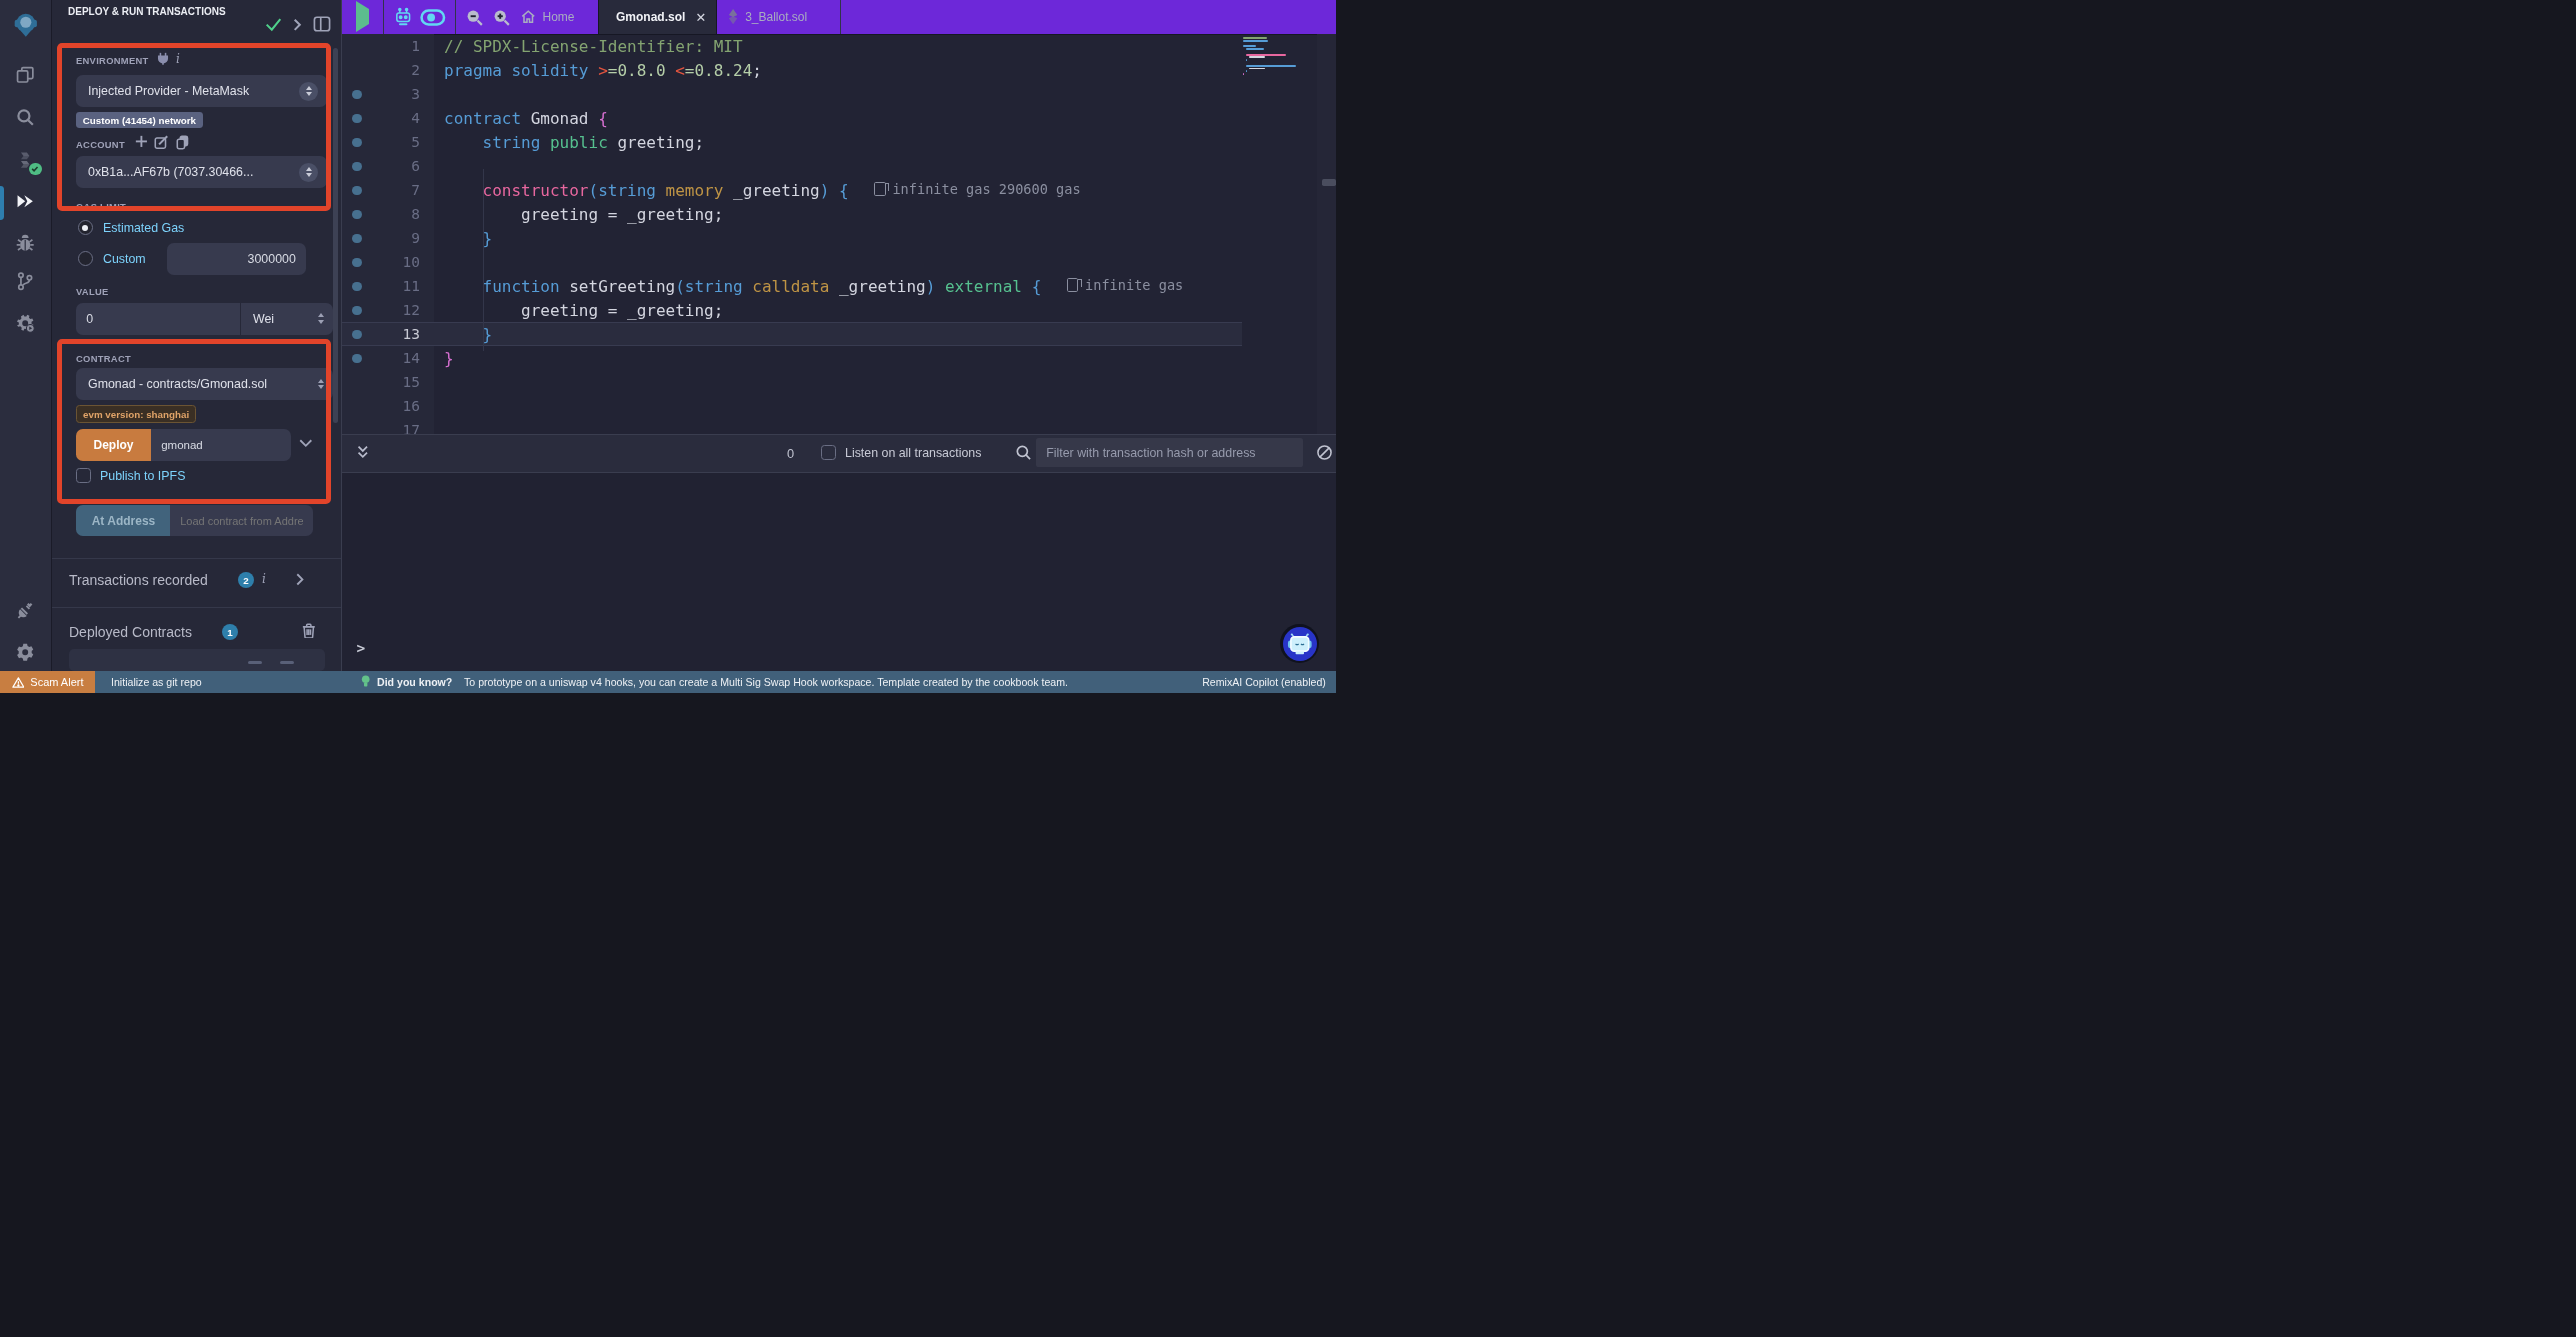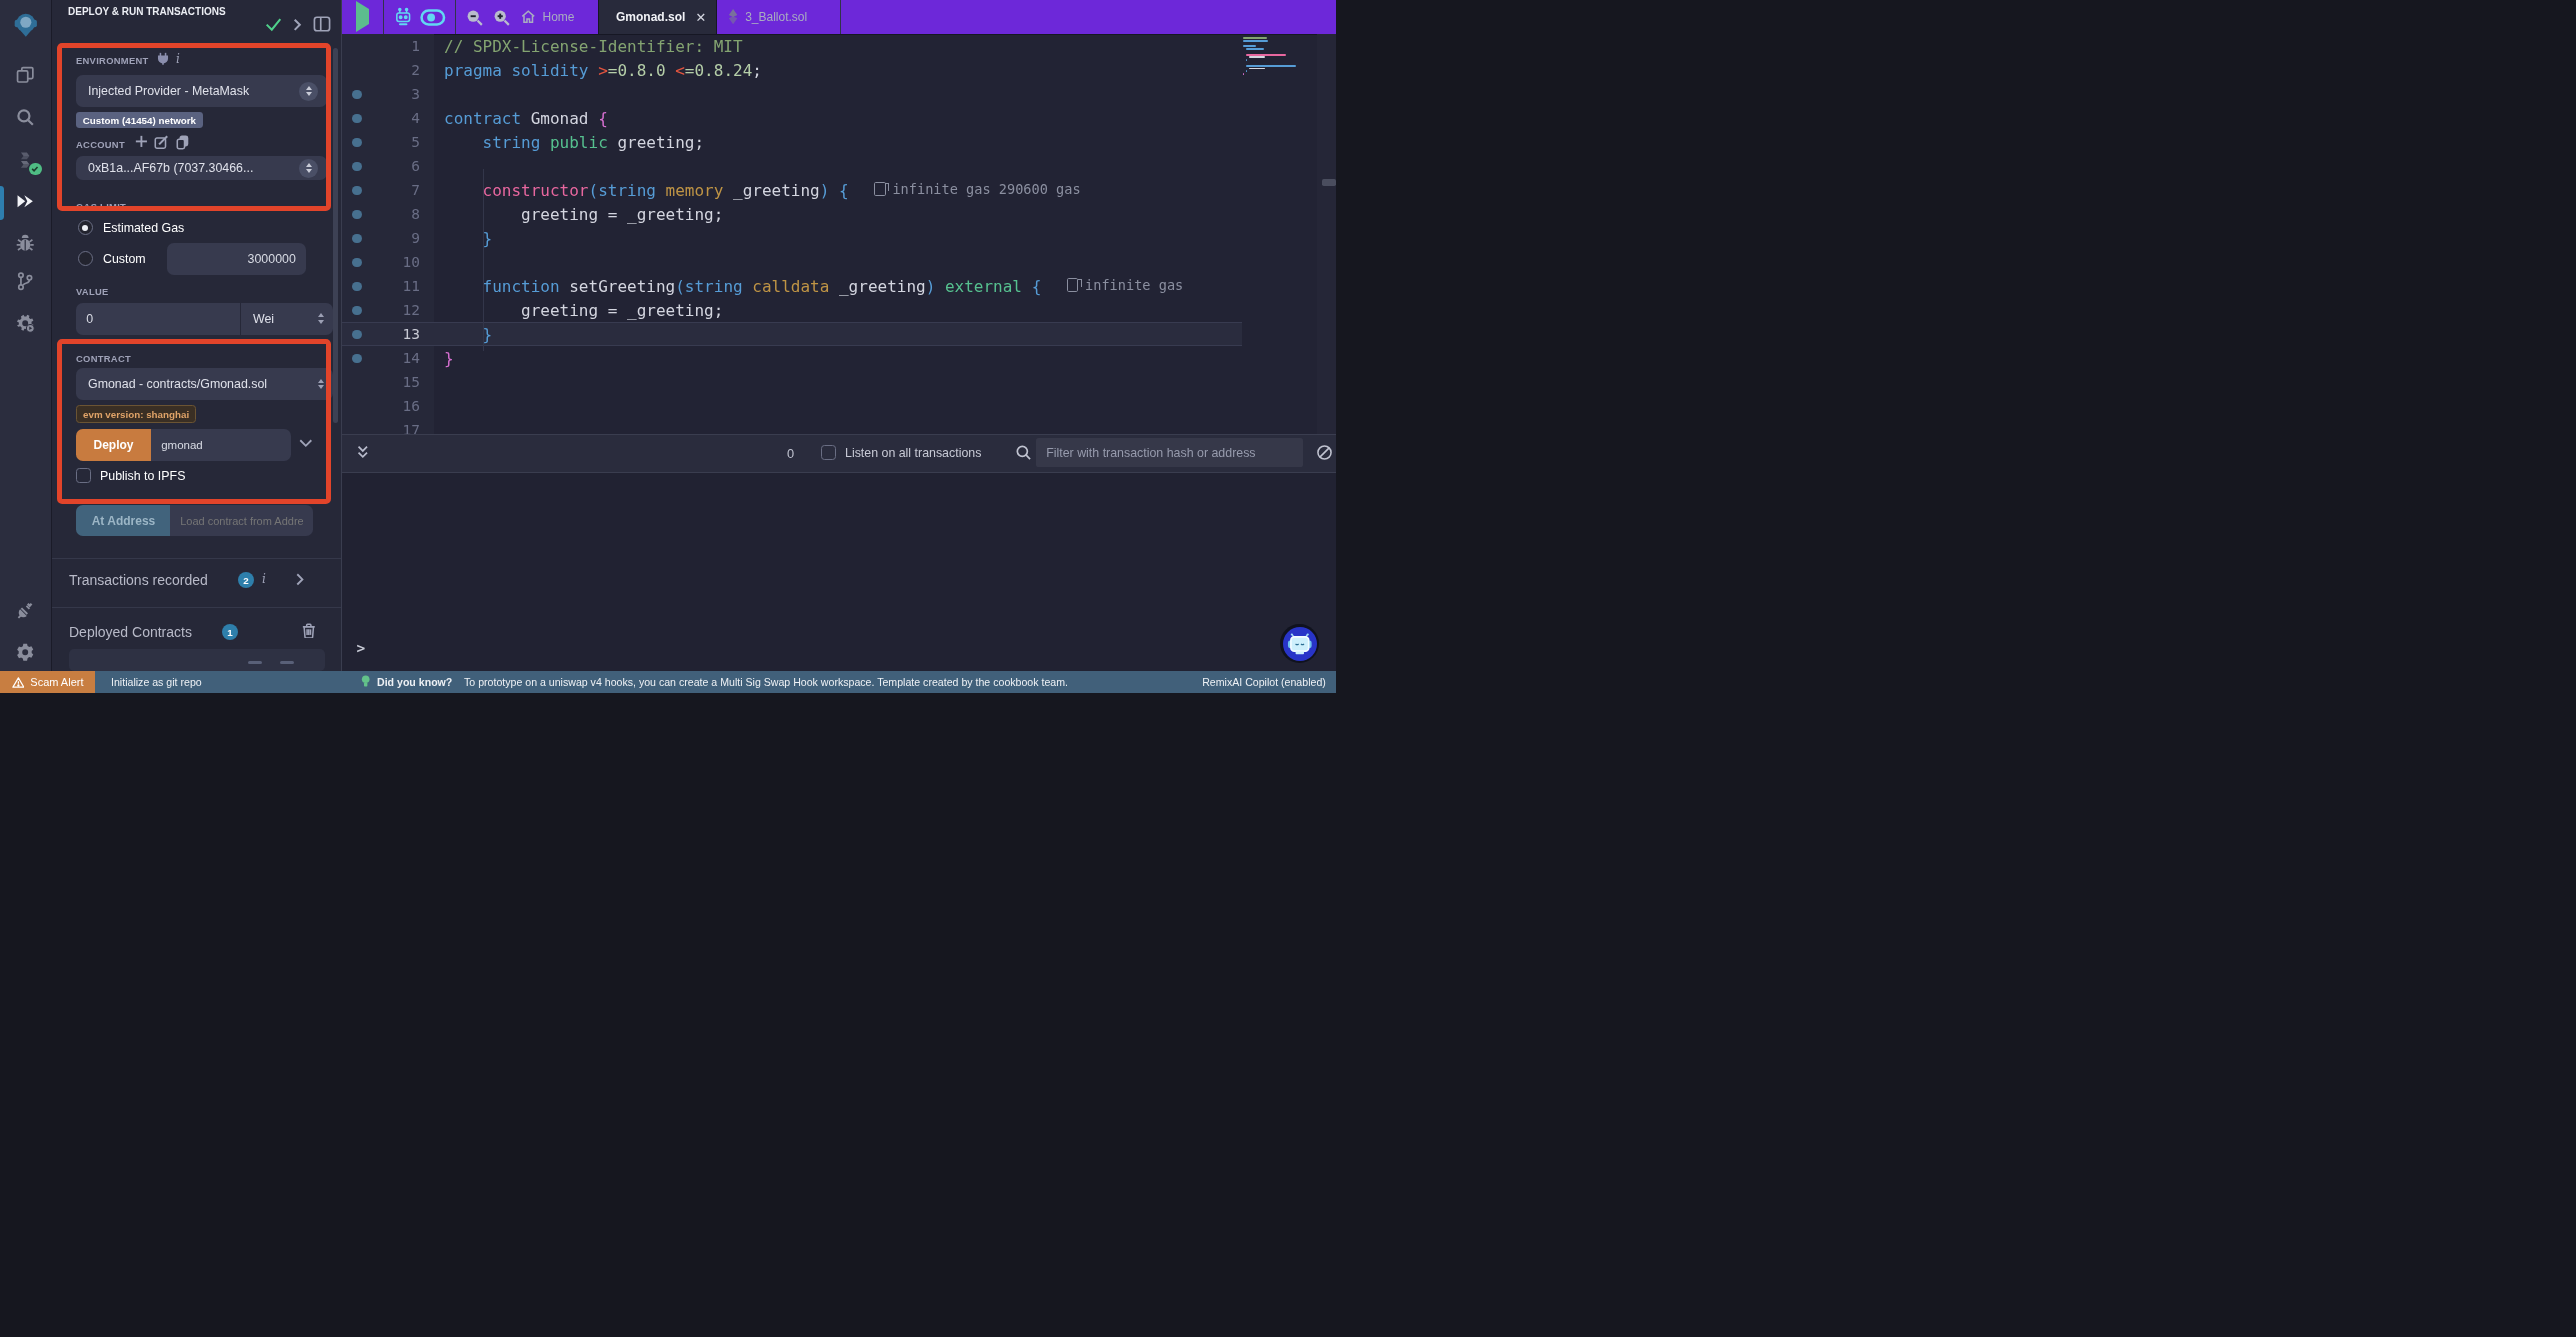--- a/index.html
+++ b/index.html
@@ -29,21 +29,21 @@
   .plain-step{display:flex;flex-direction:column;gap:2.6px;align-items:center;flex:none;}
   .plain-step .tri-up{border-bottom-color:#9ca0b4;}
   .plain-step .tri-dn{border-top-color:#9ca0b4;}
   .net-badge{left:24px;top:112px;background:#5a6280;color:#fff;font-size:9.8px;font-weight:bold;
              border-radius:3.4px;padding:2.6px 6.8px;}
   .evm-badge{left:24px;top:405px;background:#3a2f24;border:0.9px solid #6b5433;color:#dfa368;
              font-size:9.8px;font-weight:bold;border-radius:3.4px;padding:2.6px 6px;}
   .radio{width:15.3px;height:15.3px;border-radius:50%;border:1.7px solid #6a6e84;box-sizing:border-box;background:#23242f;}
   .radio.sel{display:flex;align-items:center;justify-content:center;}
   .radio.sel::after{content:"";width:6px;height:6px;border-radius:50%;background:#eef0f6;}
-  .ctl-lbl{font-size:12.4px;color:#ffffff;}
+  .ctl-lbl{font-size:12.4px;color:#7dd3fc;}
   .input{background:#373a4e;border:none;border-radius:6.8px;color:#d8dbe4;font-size:12.4px;
          font-family:"Liberation Sans",sans-serif;padding:0 10.2px;outline:none;box-sizing:border-box;}
   .checkbox{width:14.5px;height:14.5px;border-radius:3.4px;border:1.7px solid #6a6e84;box-sizing:border-box;background:#262838;}
   .annot{border:5.1px solid #e2442a;border-radius:5.1px;pointer-events:none;z-index:30;}
   .hdiv{left:0;width:289px;height:0.9px;background:#35384a;}
   .sec-title{font-size:14px;color:#b8bac8;}
   .cnt-badge{min-width:16px;height:16px;border-radius:8.5px;background:#2e7fab;color:#fff;font-size:9.8px;
              font-weight:bold;display:flex;align-items:center;justify-content:center;padding:0 3.4px;box-sizing:border-box;}
   .i-ic{font-family:"DejaVu Serif",serif;font-style:italic;font-size:12px;color:#9fa3b8;}
   #sp-scroll{left:281px;top:48px;width:5.1px;height:375px;background:#3d4154;border-radius:2.6px;}
@@ -251,21 +251,21 @@
           <rect x="1.5" y="3.5" width="12" height="12" rx="2"></rect>
           <line x1="6" y1="11" x2="15.5" y2="1.5" stroke-width="2.4"></line>
         </svg>
     </div>
     <div class="abs" style="left:124px;top:135px;">
       <svg width="12.8" height="14.5" viewBox="0 0 15 17" fill="none" stroke="#9fa3b8" stroke-width="1.8">
           <rect x="5" y="1.5" width="8.5" height="11" rx="2" fill="#9fa3b8"></rect>
           <rect x="1.5" y="5" width="8.5" height="11" rx="2" fill="#262838"></rect>
         </svg>
     </div>
-    <div class="abs select" style="left:24px;top:156px;width:230px;height:24px;">
+    <div class="abs select" style="left:24px;top:156px;width:230px;height:32px;">
       <span class="grow">0xB1a...AF67b (7037.30466...</span>
       <span class="circ-step">
           <span class="tri-up"></span>
           <span class="tri-dn"></span>
         </span>
     </div>
 
     <div class="abs lbl" style="left:24px;top:201px;">GAS LIMIT</div>
     <div class="abs radio sel" style="left:25.6px;top:220px;"></div>
     <div class="abs ctl-lbl" style="left:51px;top:221px;">Estimated Gas</div>

